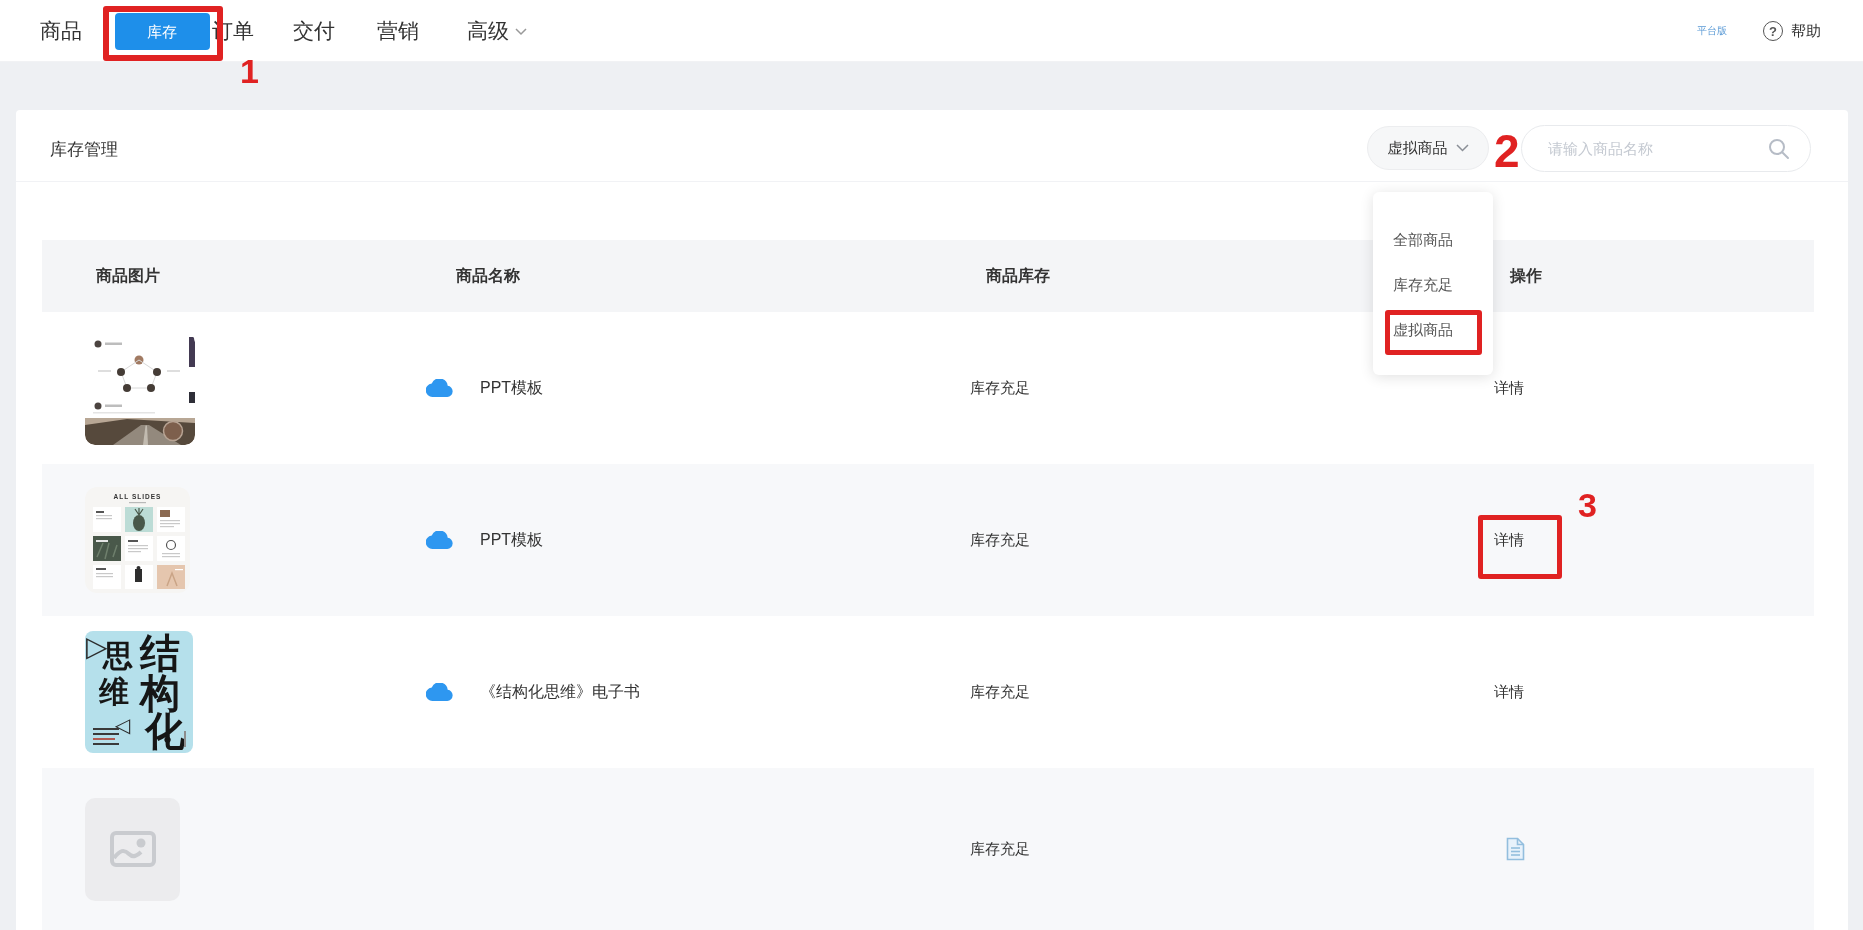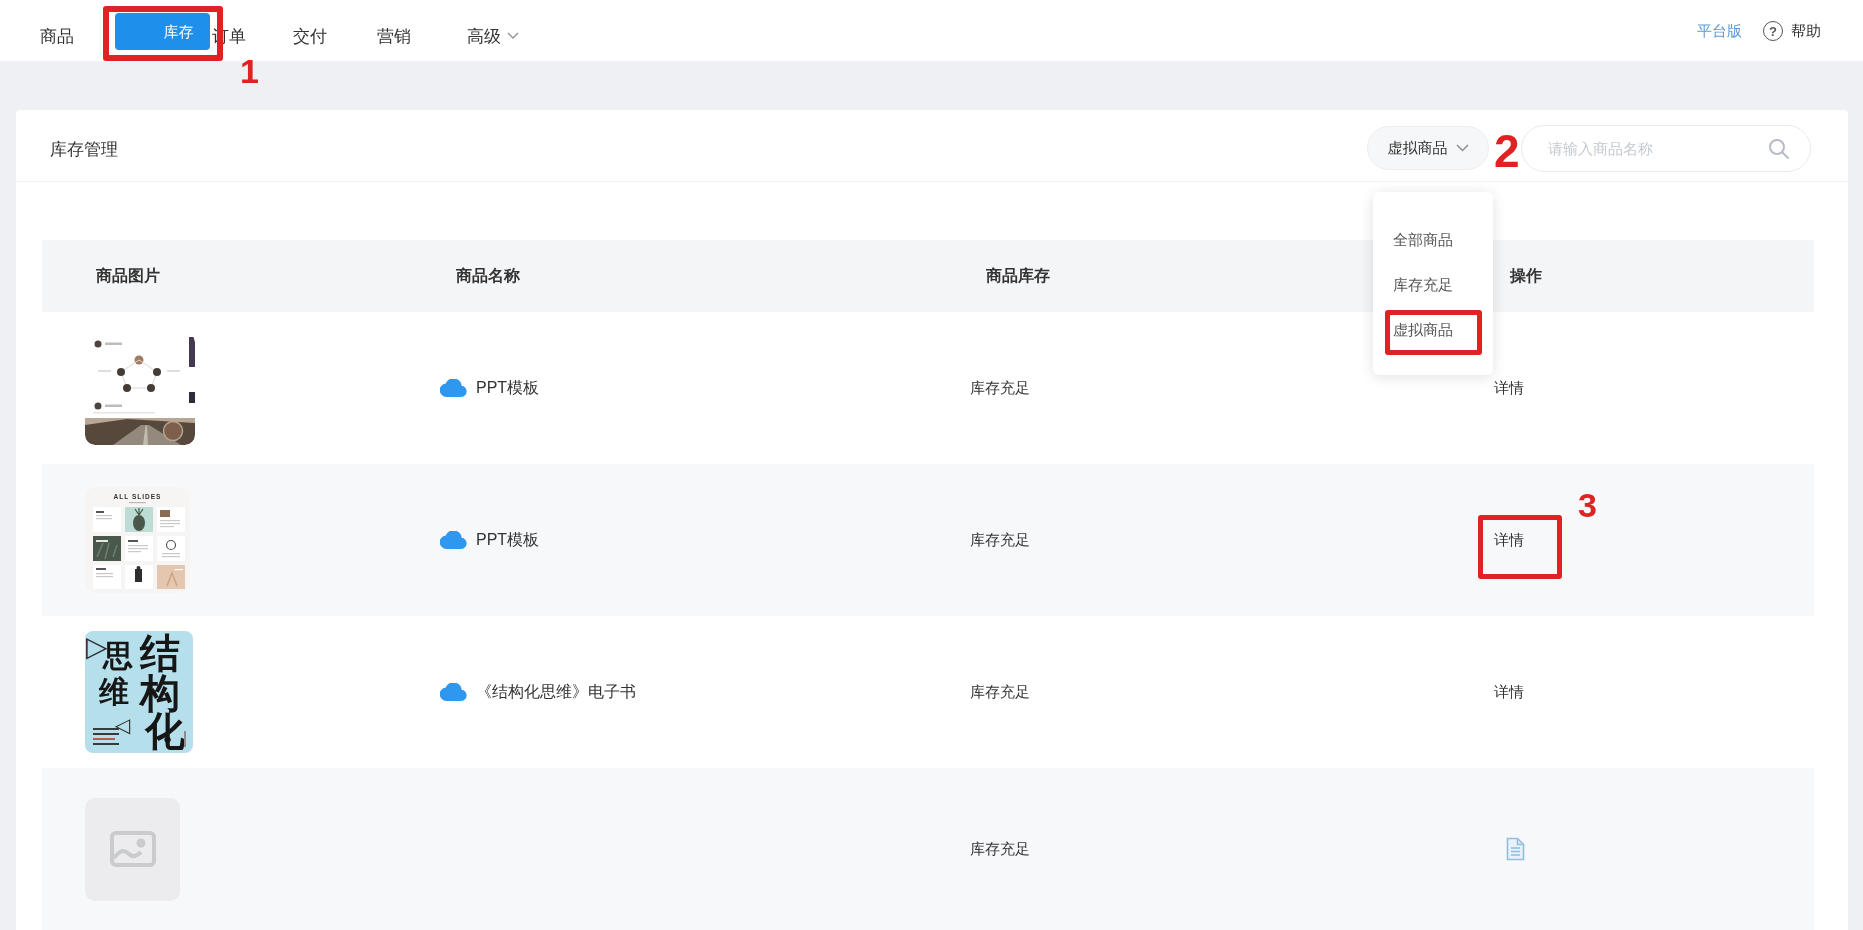--- a/index.html
+++ b/index.html
@@ -2,25 +2,25 @@
 <html><head>
 <meta charset="utf-8">
 <style>
   * { margin:0; padding:0; box-sizing:border-box; }
   html,body { width:1863px; height:930px; }
   body { font-family:"Liberation Sans","DejaVu Sans",sans-serif; }
   #screen { position:relative; width:1863px; height:930px; background:#eef0f3; overflow:hidden; }
 
   
   .nav { position:absolute; left:0; top:0; width:1863px; height:62px; background:#fff; border-bottom:1px solid #f1f2f4; }
-  .nav-tab { position:absolute; top:0; height:62px; line-height:62px; font-size:17px; color:#333; cursor:pointer; white-space:nowrap;margin-top:6px; }
+  .nav-tab { position:absolute; top:0; height:62px; line-height:62px; font-size:21px; color:#333; cursor:pointer; white-space:nowrap; }
   .nav-tab.with-caret svg { margin-left:6px; vertical-align:2px; }
-  .tab-active { position:absolute; left:115px; top:13px; width:95px; height:37px; line-height:37px; text-align:center;
+  .tab-active { position:absolute; left:115px; top:13px; width:95px; height:37px; line-height:37px; text-align:left;
                 background:var(--primary,#1e8fea); color:#fff; font-size:15px; border-radius:4px; cursor:pointer;padding-left:32px; }
-  .edition { position:absolute; left:1697px; top:0; line-height:62px; font-size:15px; color:#5c9bd6; cursor:pointer; }
+  .edition { position:absolute; left:1697px; top:0; line-height:62px; font-size:10px; color:#5c9bd6; cursor:pointer; }
   .help-wrap { position:absolute; left:1763px; top:0; height:62px; display:flex; align-items:center; gap:8px; cursor:pointer; }
   .qmark { width:20px; height:20px; border:1.5px solid #555; border-radius:50%; color:#555; font-size:13px; font-weight:bold;
            display:flex; align-items:center; justify-content:center; }
   .help-label { font-size:15px; color:#333; }
 
   
   .card { position:absolute; left:16px; top:110px; width:1832px; height:820px; background:#fff; border-radius:4px 4px 0 0; }
   .card-divider { position:absolute; left:0; top:71px; width:100%; height:1px; background:#f1f2f5; }
   .page-title { position:absolute; left:34px; top:28px; font-size:17px; color:#333; }
 
@@ -40,21 +40,21 @@
 
   
   .table { position:absolute; left:26px; top:130px; width:1772px; }
   .thead { position:relative; height:72px; background:#f4f5f7; }
   .th { position:absolute; top:0; height:72px; line-height:72px; font-size:16px; font-weight:bold; color:#333; }
   .row { position:relative; height:152px; background:#fff; }
   .row.stripe { background:#f7f8fa; }
   .row.last { height:162px; }
   .cell { position:absolute; top:0; bottom:0; display:flex; align-items:center; }
   .c-img   { left:43px; }
-  .c-name  { left:398px; gap:9px; font-size:16px; color:#333; }
+  .c-name  { left:384px; gap:27px; font-size:16px; color:#333; }
   .c-stock { left:928px; font-size:15px; color:#333; }
   .c-act   { left:1452px; font-size:15px; color:#333;font-family:Liberation Serif, serif; }
   .detail-link { cursor:pointer; }
   .thumb { border-radius:10px; overflow:hidden; display:block; }
 
   
   .ph-thumb { width:95px; height:103px; background:#ececee; border-radius:10px; display:flex; align-items:center; justify-content:center; }
 
   
   .cover { position:relative; width:108px; height:122px; background:#b5e0eb; border-radius:8px; overflow:hidden;

